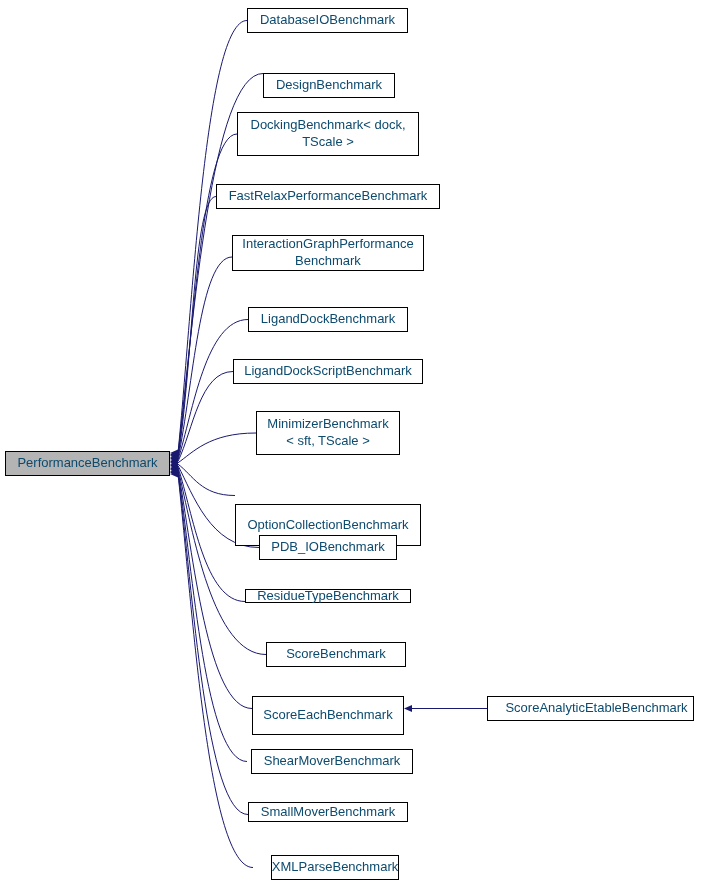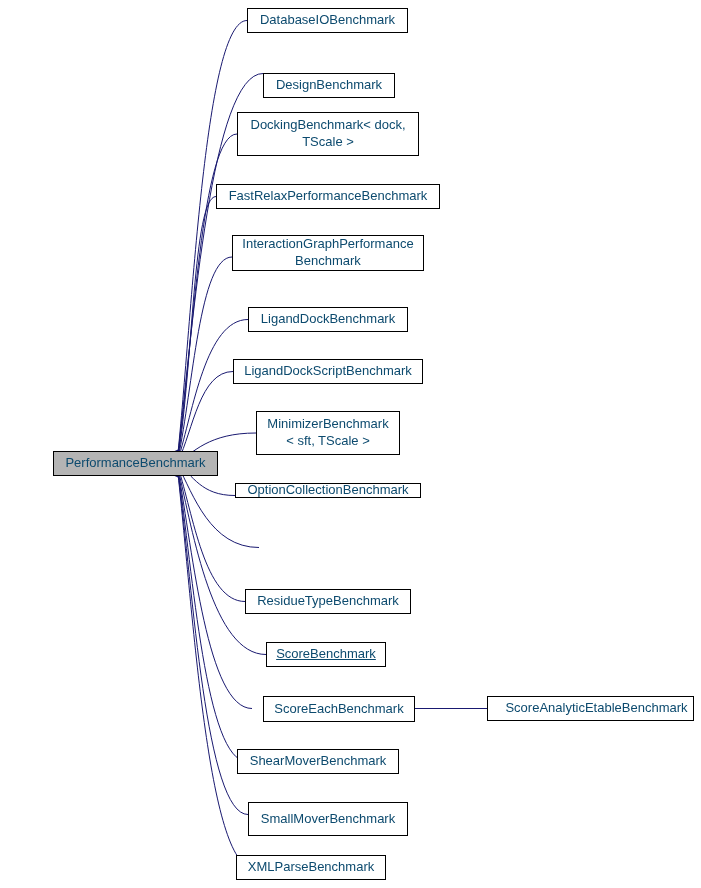--- a/index.html
+++ b/index.html
@@ -91,32 +91,33 @@
   <div class="node" style="left:232px; top:235px; width:192px; height:36px;">InteractionGraphPerformance
 Benchmark</div>
 
   <div class="node" style="left:248px; top:307px; width:160px; height:25px;">LigandDockBenchmark</div>
 
   <div class="node" style="left:233px; top:359px; width:190px; height:25px;">LigandDockScriptBenchmark</div>
 
   <div class="node" style="left:256px; top:411px; width:144px; height:44px;">MinimizerBenchmark
 &lt; sft, TScale &gt;</div>
 
-  <div class="node root" style="left:5px; top:451px; width:165px; height:25px;margin-left:48px;">PerformanceBenchmark</div>
+  <div class="node root" style="left:5px; top:451px; width:165px; height:25px;">PerformanceBenchmark</div>
 
-  <div class="node" style="left:235px; top:483px; width:186px; height:15px;">OptionCollectionBenchmark</div>
+  <div class="node" style="left:235px; top:504px; width:186px; height:42px;">OptionCollectionBenchmark</div>
 
+  <div class="node" style="left:259px; top:535px; width:138px; height:25px;">PDB_IOBenchmark</div>
 
-  <div class="node" style="left:245px; top:589px; width:166px; height:25px;">ResidueTypeBenchmark</div>
+  <div class="node" style="left:245px; top:589px; width:166px; height:14px;">ResidueTypeBenchmark</div>
 
-  <div class="node" style="left:266px; top:642px; width:120px; height:25px;text-decoration:underline;">ScoreBenchmark</div>
+  <div class="node" style="left:266px; top:642px; width:140px; height:25px;">ScoreBenchmark</div>
 
-  <div class="node" style="left:263px; top:696px; width:152px; height:26px;">ScoreEachBenchmark</div>
+  <div class="node" style="left:252px; top:696px; width:152px; height:39px;">ScoreEachBenchmark</div>
 
   <div class="node" style="left:487px; top:696px; width:207px; height:25px;padding-left:12px;">ScoreAnalyticEtableBenchmark</div>
 
-  <div class="node" style="left:237px; top:749px; width:162px; height:25px;">ShearMoverBenchmark</div>
+  <div class="node" style="left:251px; top:749px; width:162px; height:25px;">ShearMoverBenchmark</div>
 
-  <div class="node" style="left:248px; top:802px; width:160px; height:34px;">SmallMoverBenchmark</div>
+  <div class="node" style="left:248px; top:802px; width:160px; height:20px;">SmallMoverBenchmark</div>
 
-  <div class="node" style="left:236px; top:855px; width:150px; height:25px;">XMLParseBenchmark</div>
+  <div class="node" style="left:271px; top:855px; width:128px; height:25px;">XMLParseBenchmark</div>
 
 </div>
 
 </body></html>

